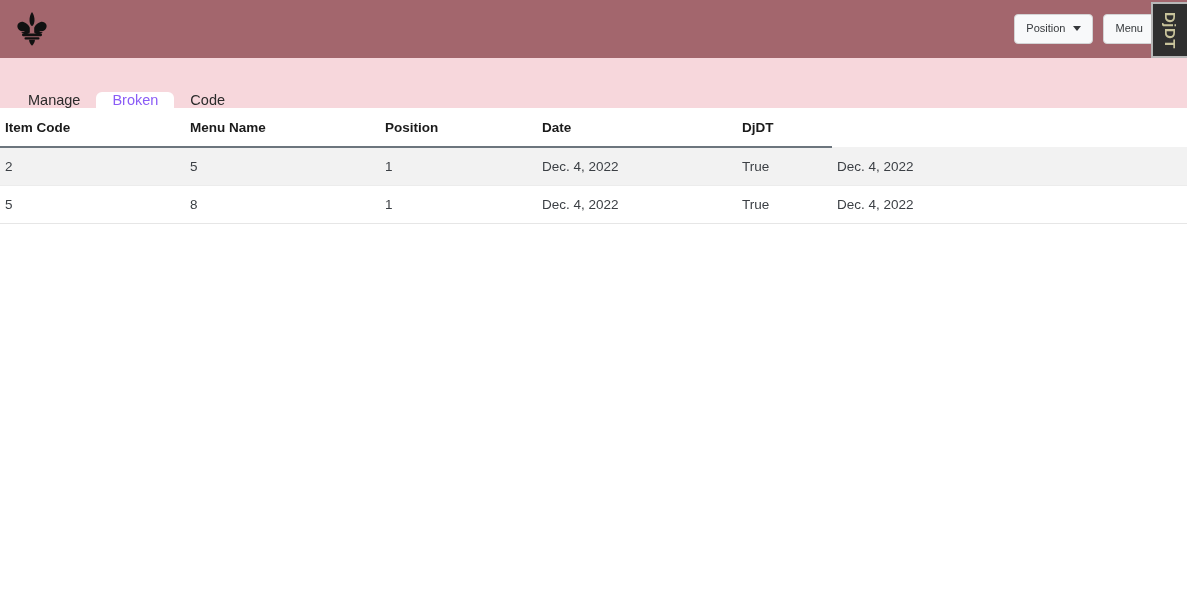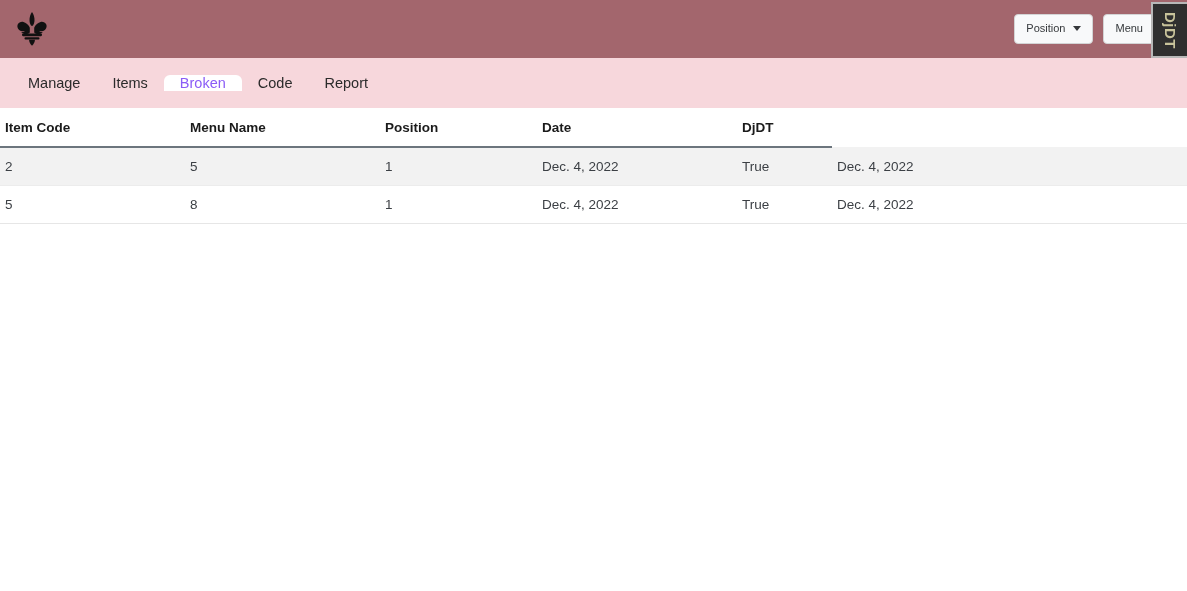--- a/index.html
+++ b/index.html
@@ -95,21 +95,21 @@
     font-weight: bold;
     letter-spacing: 0.5px;
     white-space: nowrap;
   }
 
   
   .navbar {
     height: 50px;
     background: #f7d7dc;
     display: flex;
-    align-items: center;
+    align-items: flex-end;
     padding-left: 12px;
     box-sizing: border-box;
   }
   .nav-tab {
     display: flex;
     align-items: center;
     padding: 0 16px;
     color: #2b2b2b;
     font-size: 14.5px;
     font-family: "Liberation Sans", sans-serif;
@@ -210,31 +210,25 @@
 
   <div class="djdt-handle">
     <span>DjDT</span>
   </div>
 </div>
 
 <div class="navbar">
   <a class="nav-tab" href="#">
     <span>Manage</span>
   </a>
-  <a class="nav-tab" href="#">
-    <span>Items</span>
-  </a>
   <a class="nav-tab active" href="#">
     <span>Broken</span>
   </a>
   <a class="nav-tab" href="#">
     <span>Code</span>
-  </a>
-  <a class="nav-tab" href="#">
-    <span>Report</span>
   </a>
 </div>
 
 <div class="content-area">
   <div class="table-wrap">
     <table class="data">
       <colgroup>
         <col class="c-code">
         <col class="c-name">
         <col class="c-qty">

